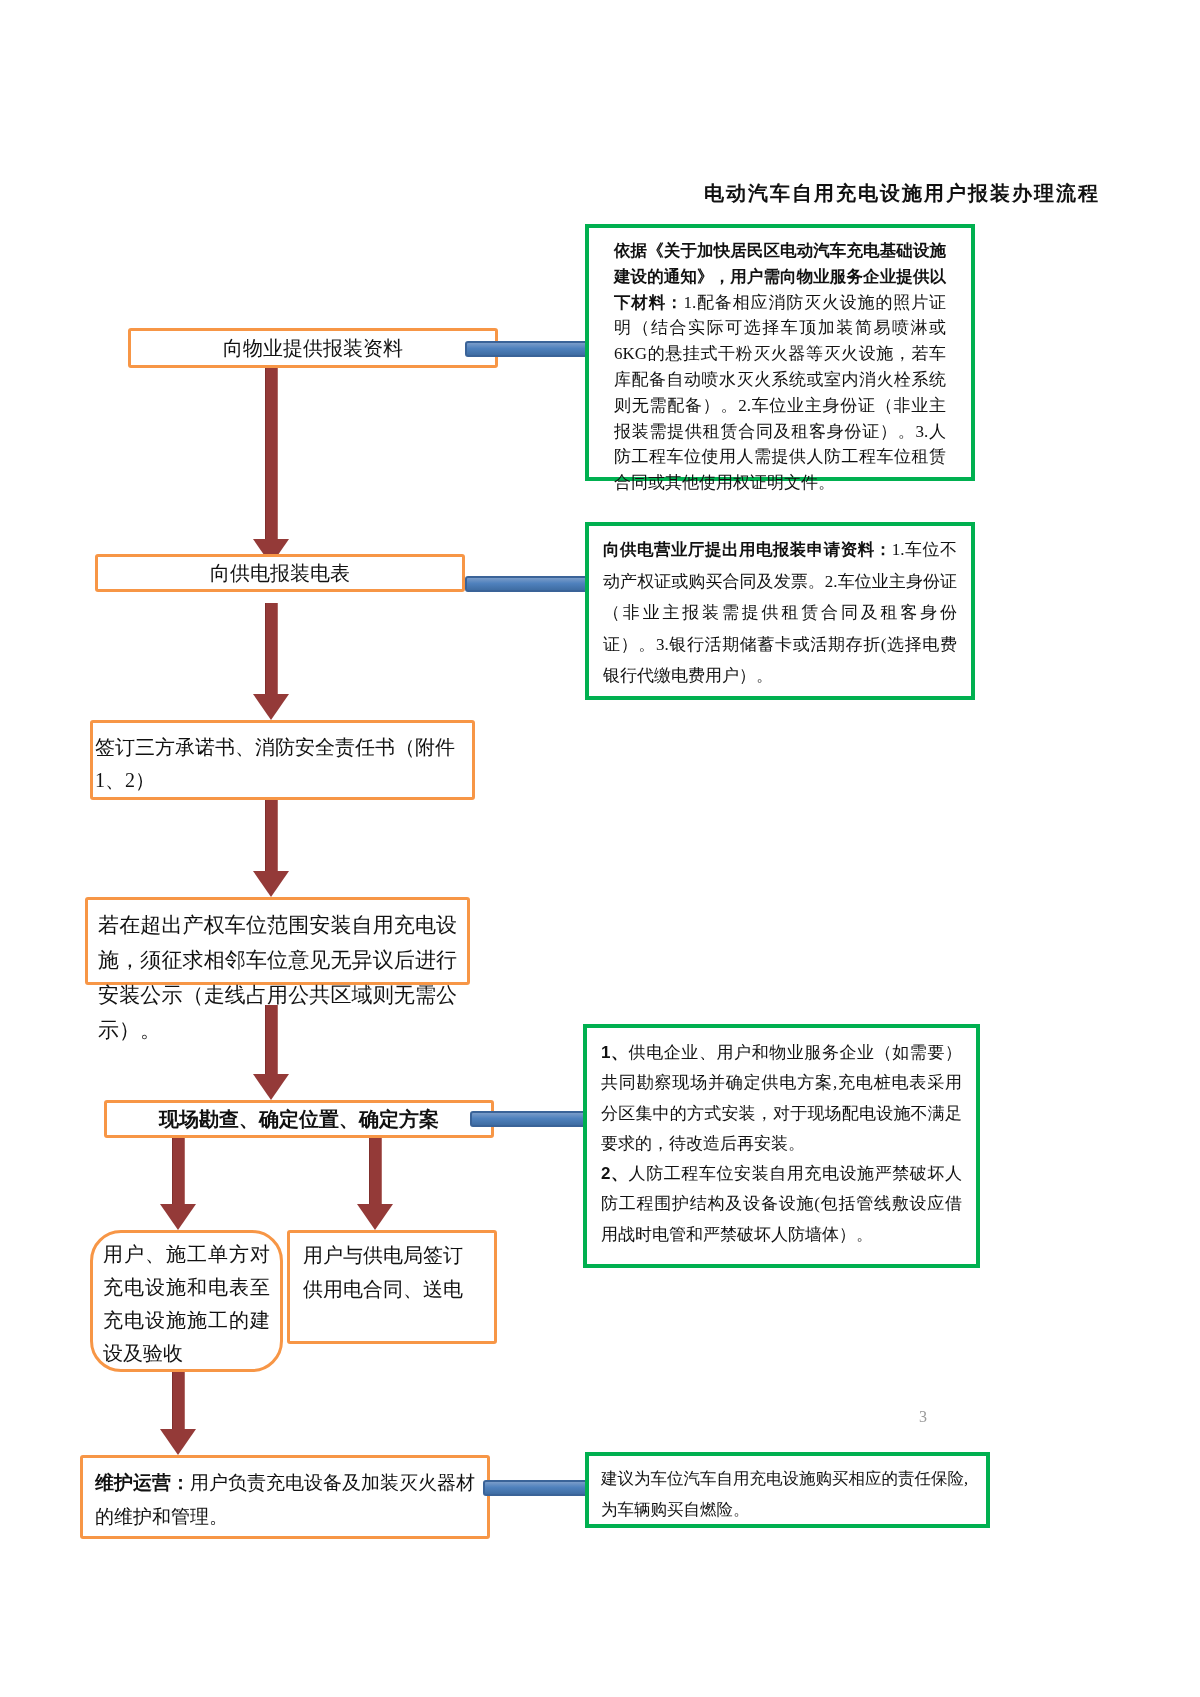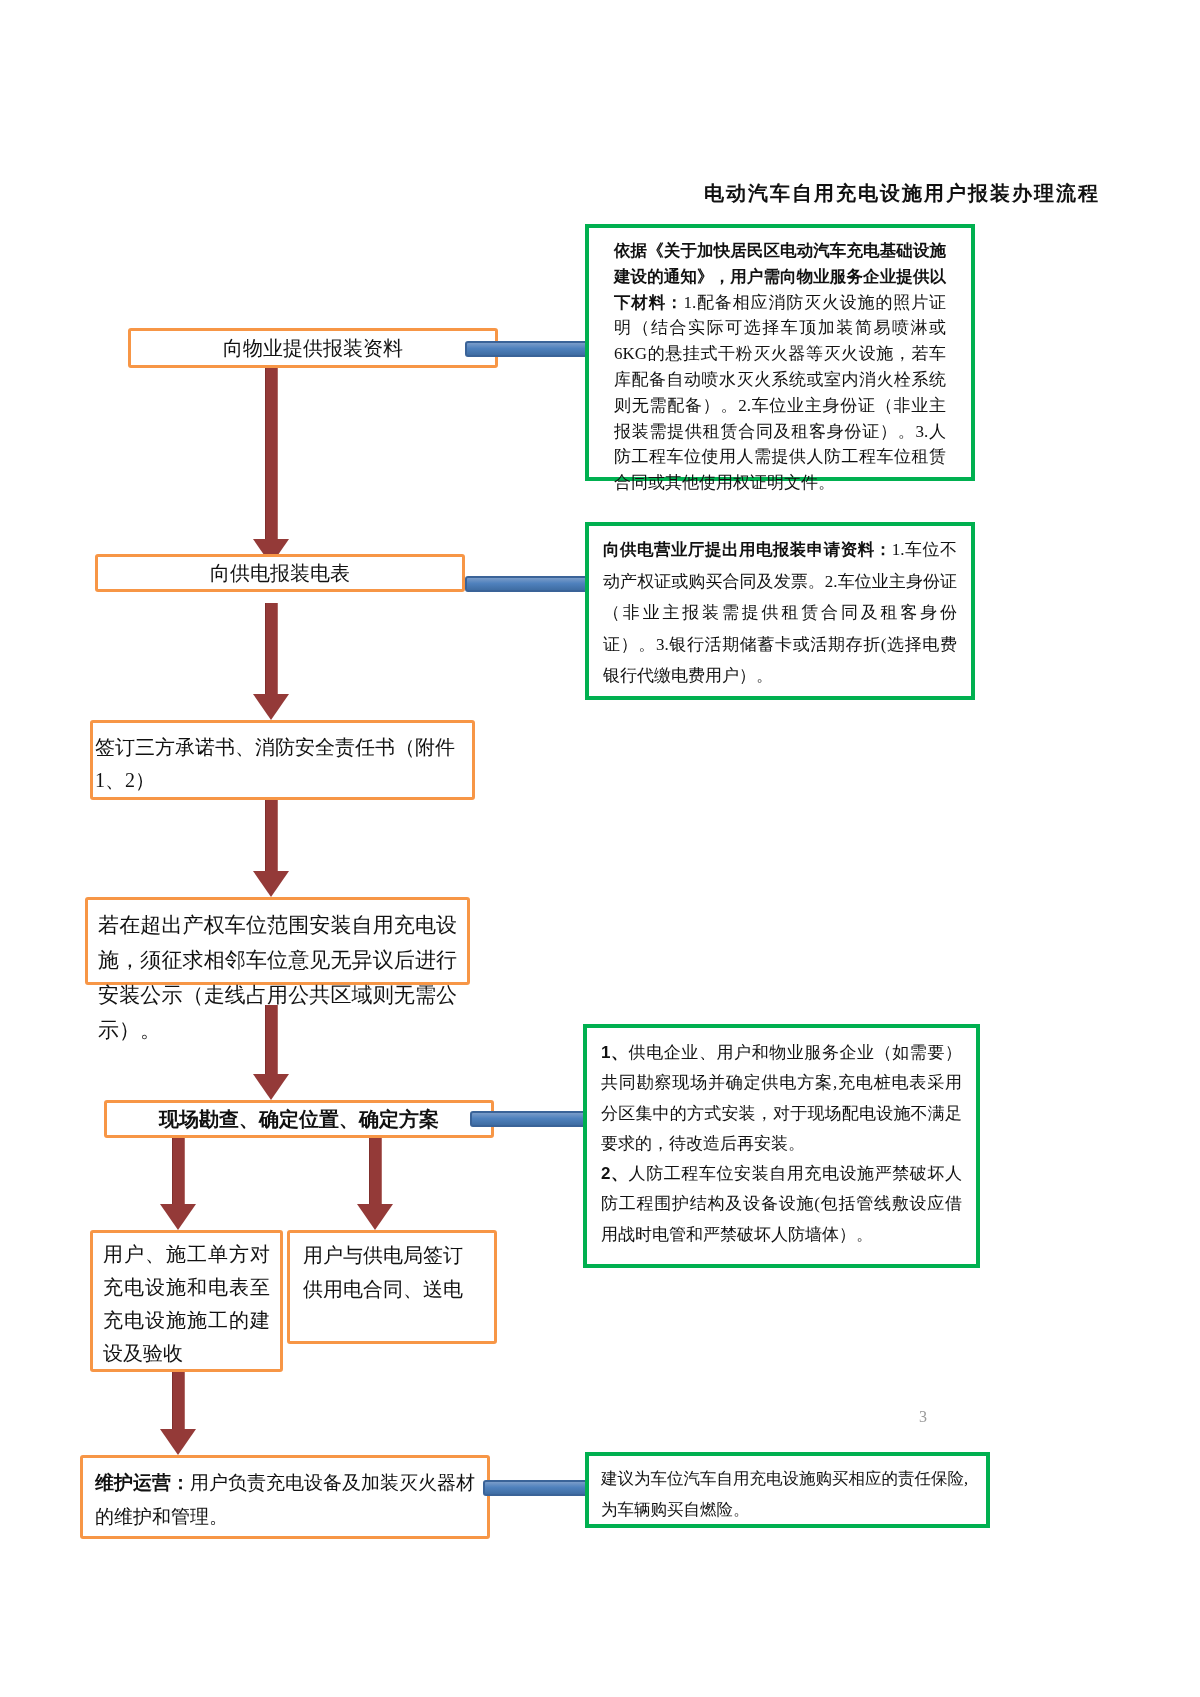--- a/index.html
+++ b/index.html
@@ -105,21 +105,21 @@
 
   <div class="arrow" style="left:160px;top:1138px;height:92px;">
     <div class="bar"></div>
     <div class="head"></div>
   </div>
   <div class="arrow" style="left:357px;top:1138px;height:92px;">
     <div class="bar"></div>
     <div class="head"></div>
   </div>
 
-  <div class="box multiline" style="left:90px;top:1230px;width:193px;height:142px;padding:5px 10px;line-height:33px;">
+  <div class="box multiline" style="left:90px;top:1230px;width:193px;height:142px;padding:5px 10px;line-height:33px;border-radius:31px;">
     <span>用户、施工单方对充电设施和电表至充电设施施工的建设及验收</span>
   </div>
 
   <div class="box multiline" style="left:287px;top:1230px;width:210px;height:114px;padding:5px 13px;line-height:34px;text-align:left;">
     <span>用户与供电局签订供用电合同、送电</span>
   </div>
 
   <div class="arrow" style="left:160px;top:1372px;height:83px;">
     <div class="bar"></div>
     <div class="head"></div>

